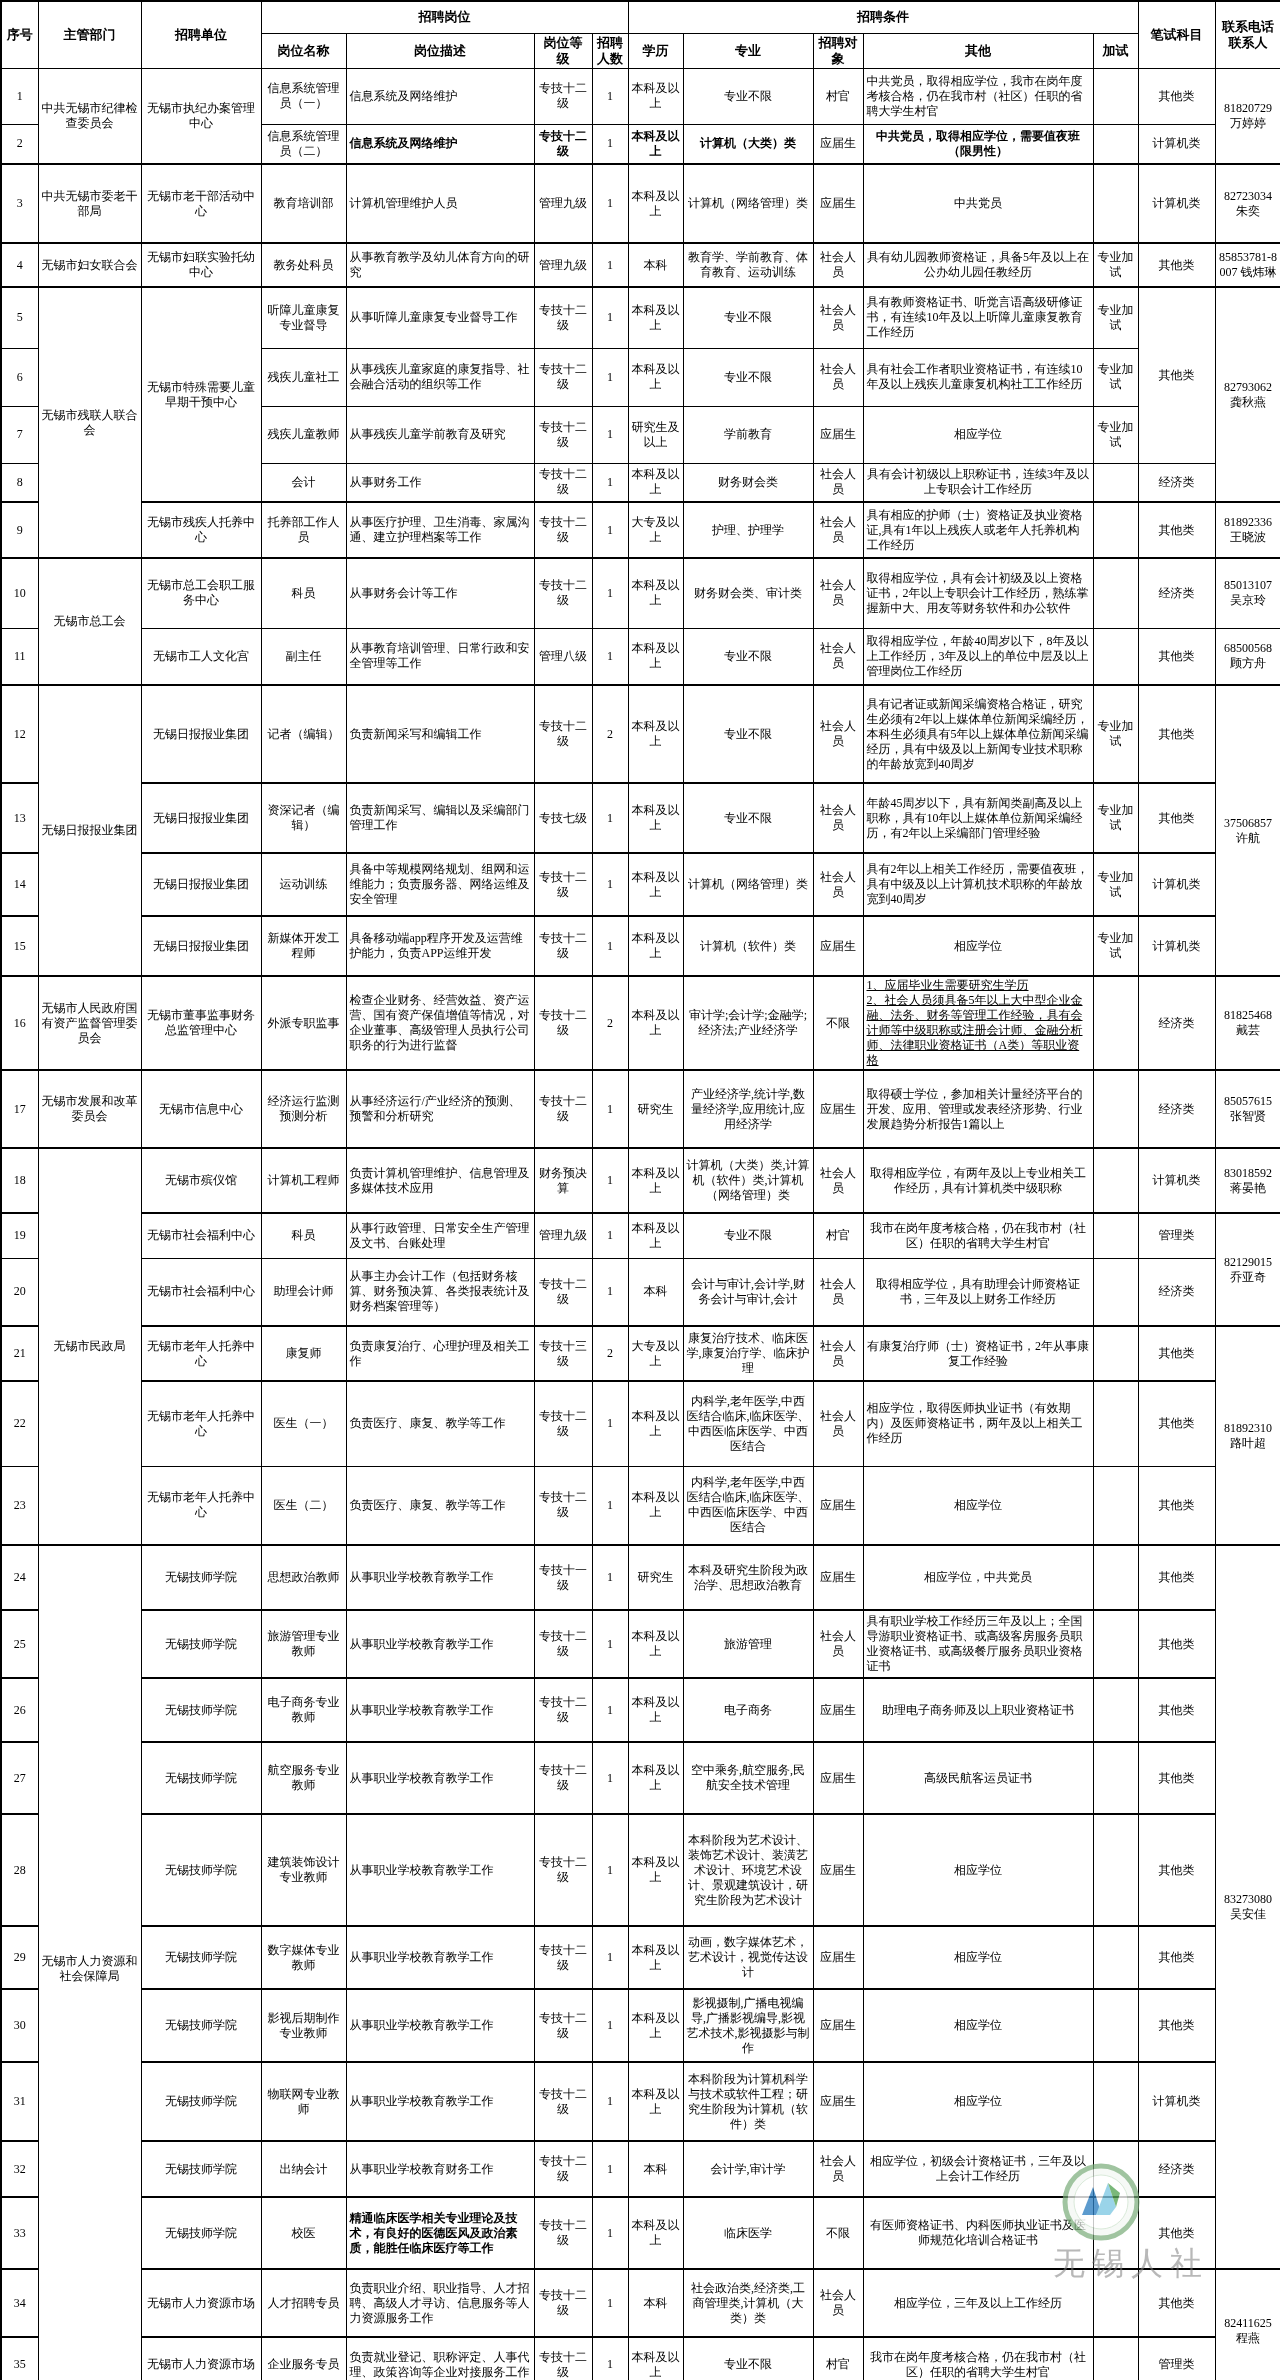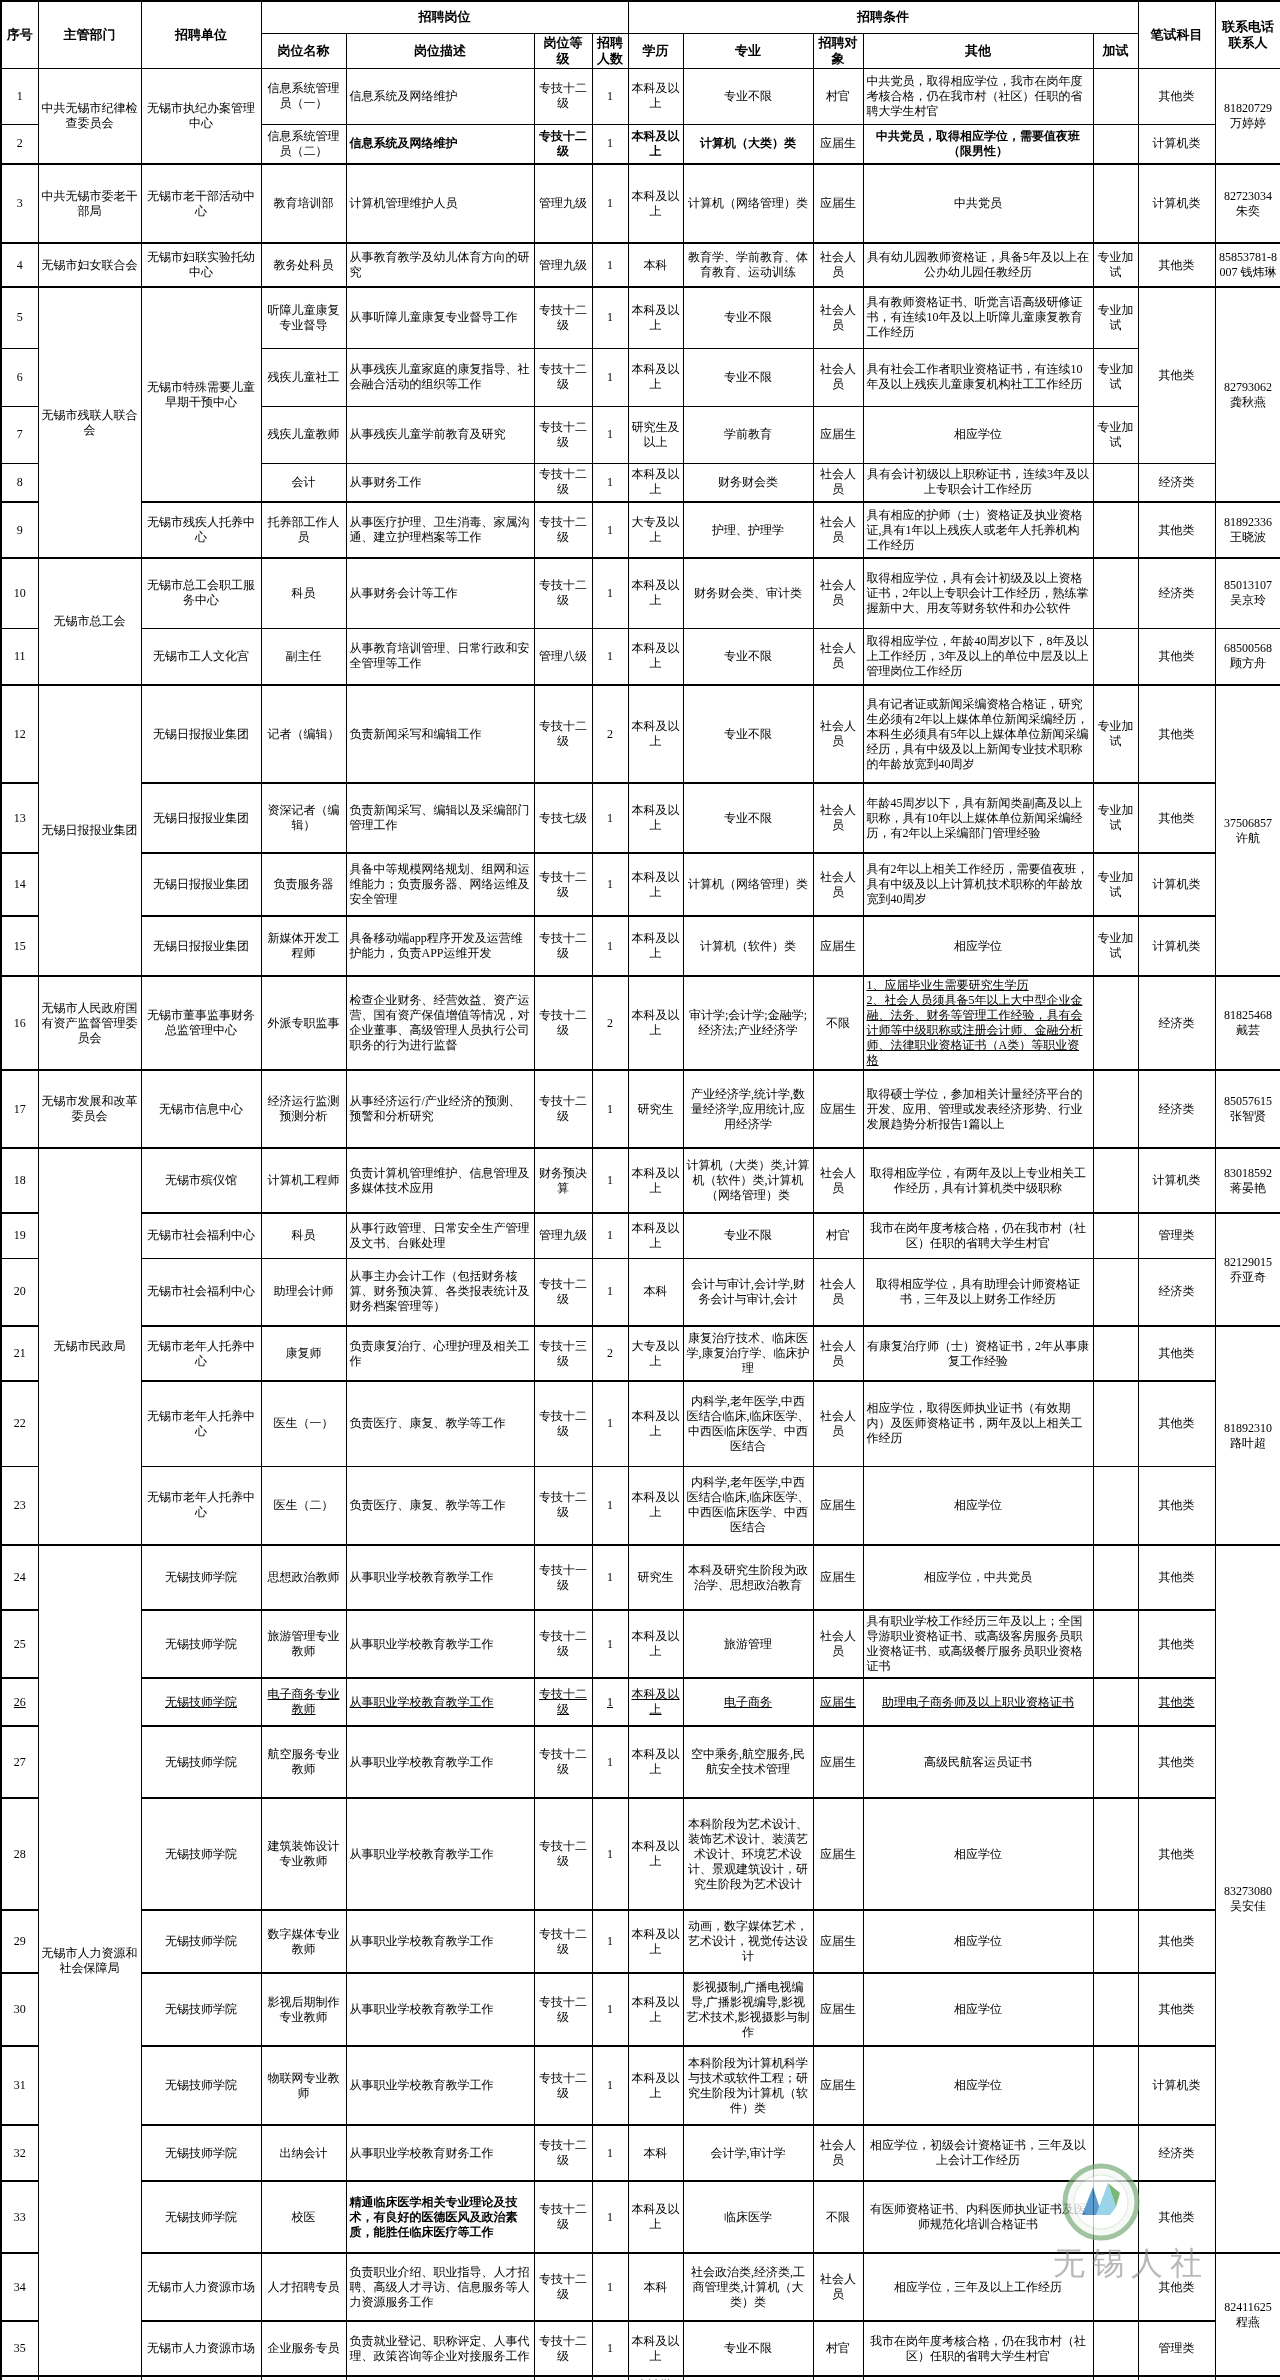--- a/index.html
+++ b/index.html
@@ -249,21 +249,21 @@
         <td class="c-edu bb2">本科及以上</td>
         <td class="c-major bb2">专业不限</td>
         <td class="c-target bb2">社会人员</td>
         <td class="c-other al bb2">年龄45周岁以下，具有新闻类副高及以上职称，具有10年以上媒体单位新闻采编经历，有2年以上采编部门管理经验</td>
         <td class="c-extra bb2">专业加试</td>
         <td class="c-exam bb2">其他类</td>
       </tr>
       <tr style="height: 63px;">
         <td class="c-no bb2">14</td>
         <td class="c-unit bb2">无锡日报报业集团</td>
-        <td class="c-name bb2">负责服务器</td>
+        <td class="c-name bb2">运动训练</td>
         <td class="c-desc bb2">具备中等规模网络规划、组网和运维能力；负责服务器、网络运维及安全管理</td>
         <td class="c-grade bb2">专技十二级</td>
         <td class="c-count bb2">1</td>
         <td class="c-edu bb2">本科及以上</td>
         <td class="c-major bb2">计算机（网络管理）类</td>
         <td class="c-target bb2">社会人员</td>
         <td class="c-other al bb2">具有2年以上相关工作经历，需要值夜班，具有中级及以上计算机技术职称的年龄放宽到40周岁</td>
         <td class="c-extra bb2">专业加试</td>
         <td class="c-exam bb2">计算机类</td>
       </tr>
@@ -424,21 +424,21 @@
         <td class="c-desc bb2">从事职业学校教育教学工作</td>
         <td class="c-grade bb2">专技十二级</td>
         <td class="c-count bb2">1</td>
         <td class="c-edu bb2">本科及以上</td>
         <td class="c-major bb2">旅游管理</td>
         <td class="c-target bb2">社会人员</td>
         <td class="c-other al bb2">具有职业学校工作经历三年及以上；全国导游职业资格证书、或高级客房服务员职业资格证书、或高级餐厅服务员职业资格证书</td>
         <td class="c-extra bb2"></td>
         <td class="c-exam bb2">其他类</td>
       </tr>
-      <tr style="height: 48px; text-decoration: underline;">
+      <tr style="height: 64px;">
         <td class="c-no bb2">26</td>
         <td class="c-unit bb2">无锡技师学院</td>
         <td class="c-name bb2">电子商务专业教师</td>
         <td class="c-desc bb2">从事职业学校教育教学工作</td>
         <td class="c-grade bb2">专技十二级</td>
         <td class="c-count bb2">1</td>
         <td class="c-edu bb2">本科及以上</td>
         <td class="c-major bb2">电子商务</td>
         <td class="c-target bb2">应届生</td>
         <td class="c-other bb2">助理电子商务师及以上职业资格证书</td>

